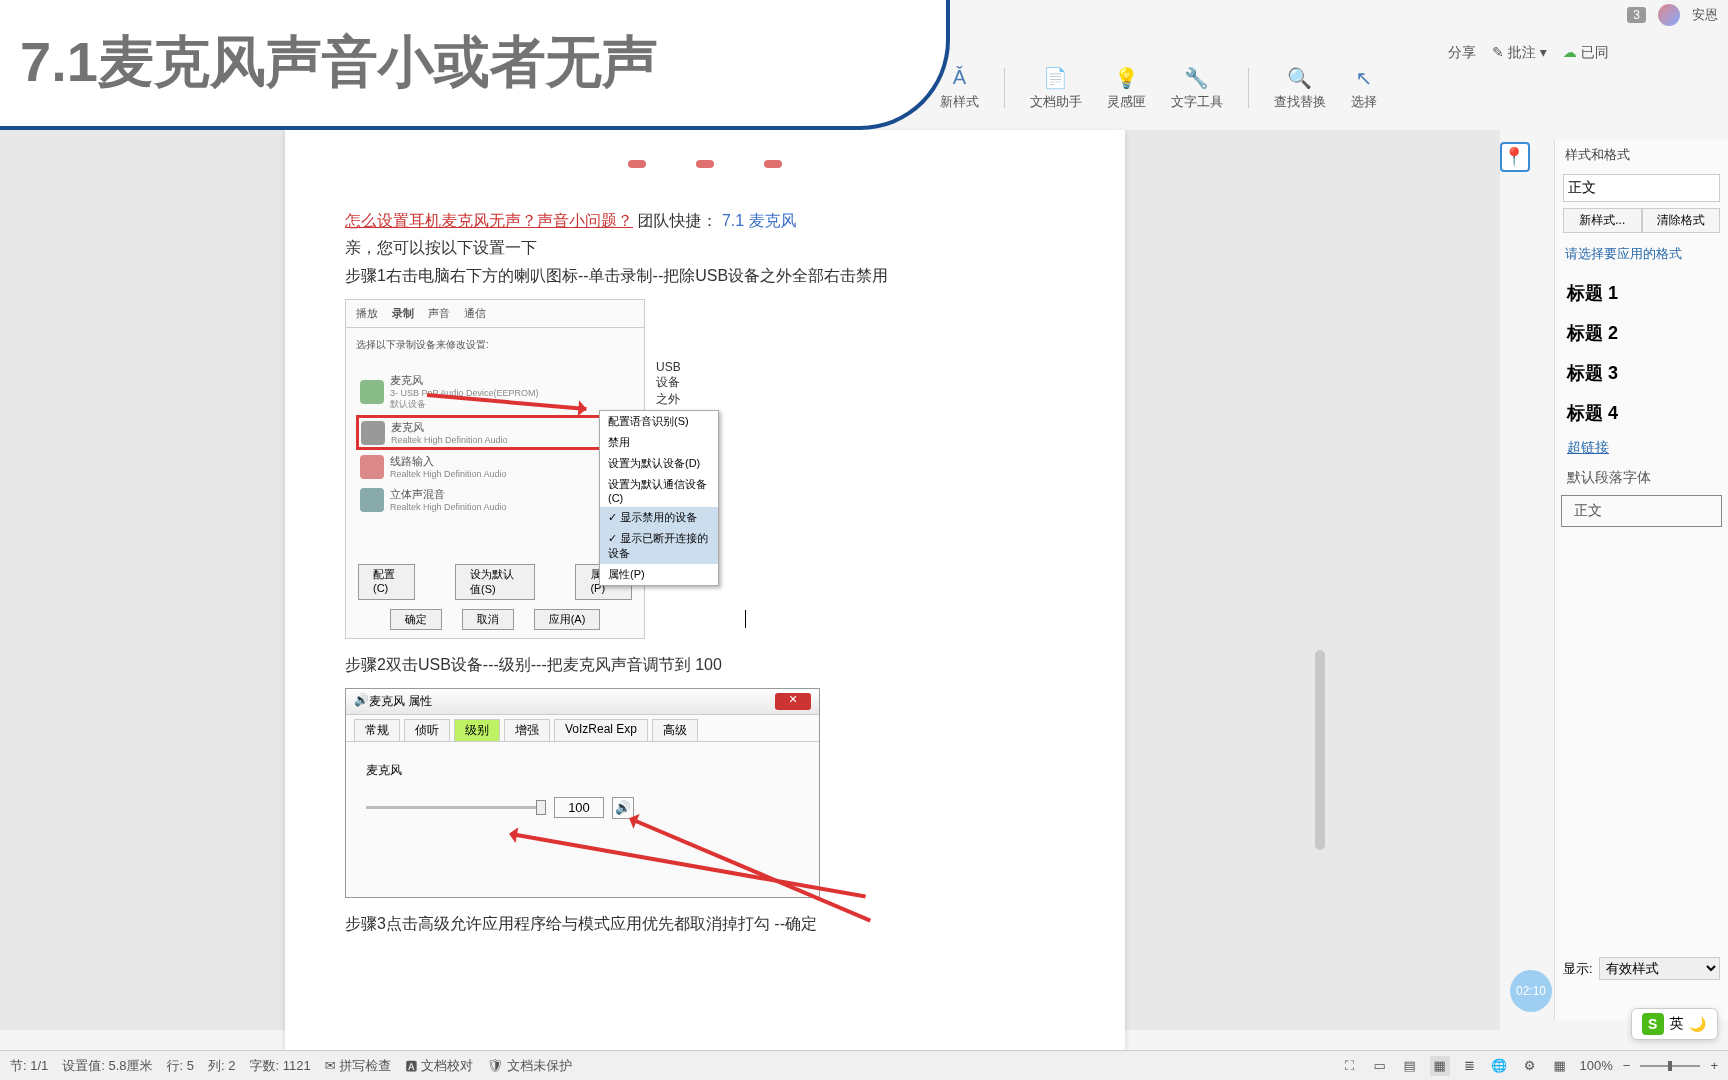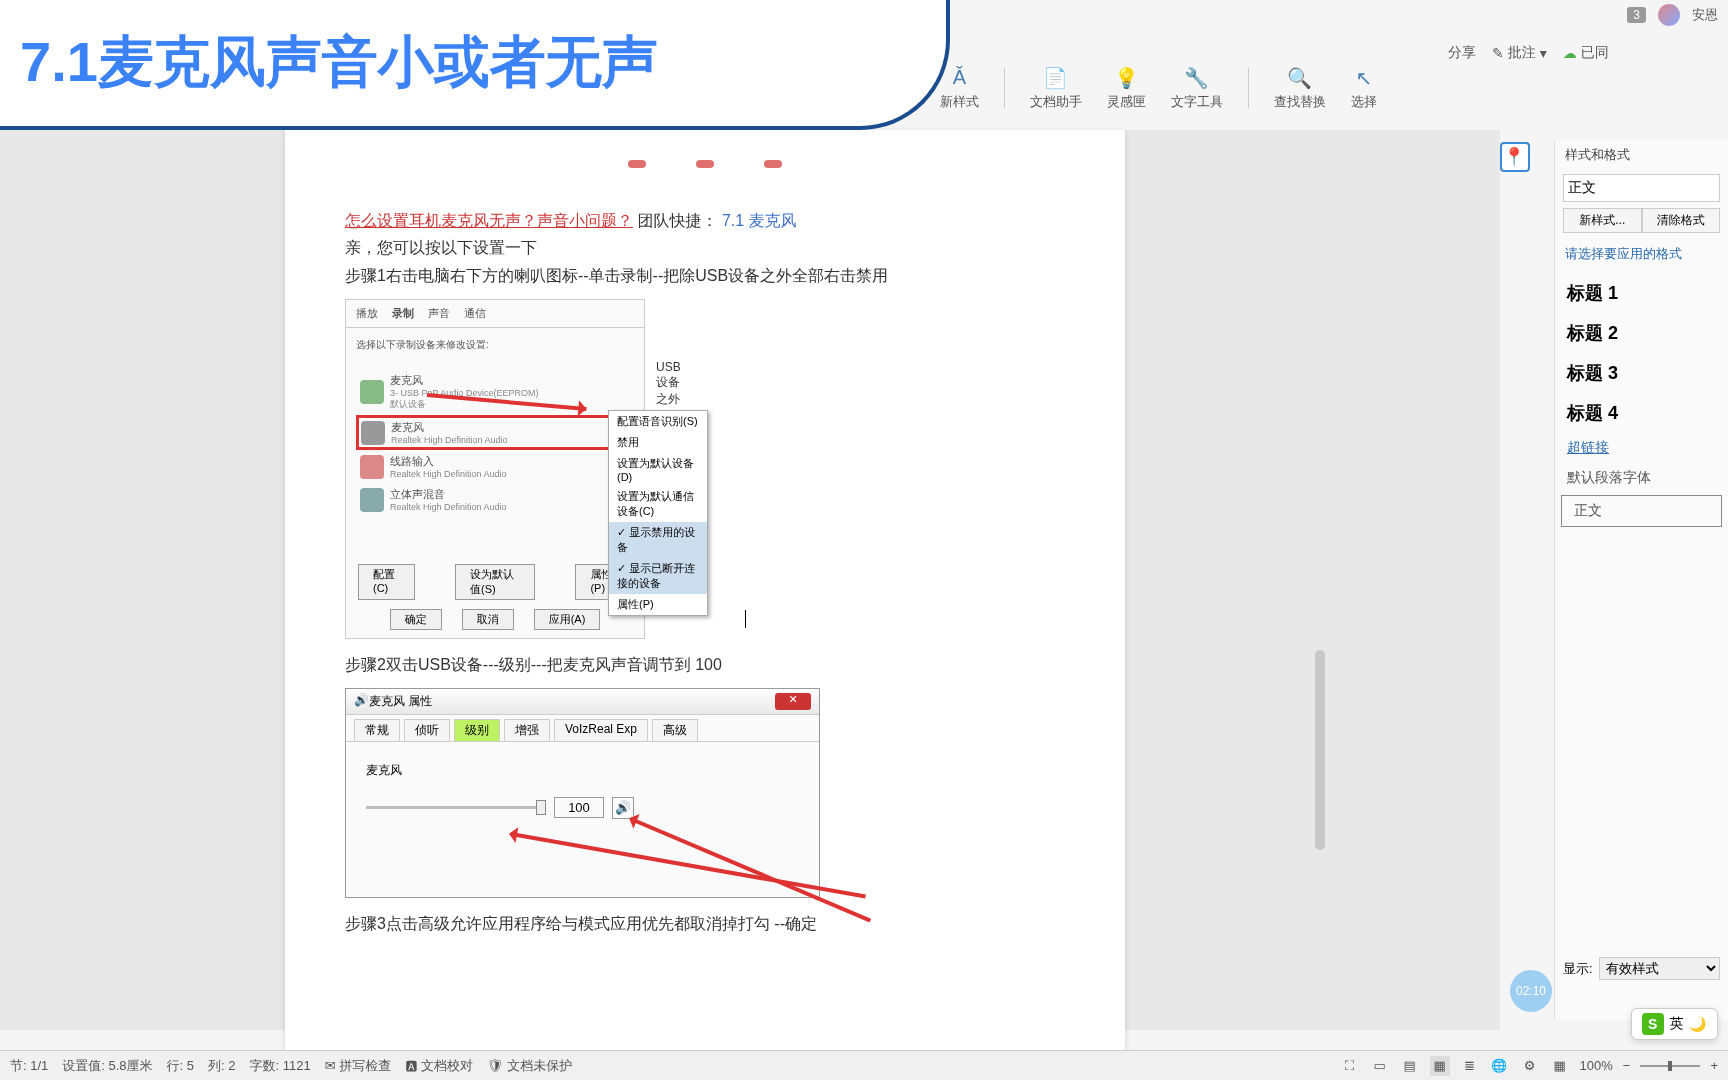--- a/index.html
+++ b/index.html
@@ -1,28 +1,28 @@
 <!DOCTYPE html>
 <html><head>
   <meta charset="utf-8">
   <style>
     * { margin: 0; padding: 0; box-sizing: border-box; font-family: "Microsoft YaHei", Arial, sans-serif; }
     body { background: #f5f5f5; width: 1728px; height: 1080px; overflow: hidden; position: relative; }
     
     
     .top-banner { position: absolute; top: 0; left: 0; width: 950px; height: 130px; background: #fff; border-bottom-right-radius: 90px; border: 4px solid #1a4d8f; border-top: none; border-left: none; z-index: 10; display: flex; align-items: center; padding-left: 20px; }
-    .banner-title { font-size: 56px; font-weight: bold; color: #3b82f6; }
+    .banner-title { font-size: 56px; font-weight: bold; color: #737373; }
     
     
     .app-titlebar { position: absolute; top: 0; right: 0; width: 500px; height: 30px; display: flex; align-items: center; justify-content: flex-end; gap: 12px; padding-right: 10px; font-size: 13px; color: #555; }
     .badge-count { background: #999; color: #fff; padding: 1px 6px; border-radius: 3px; font-size: 12px; }
     .avatar { width: 22px; height: 22px; border-radius: 50%; background: linear-gradient(135deg,#d88,#8af); }
     
     .app-toolbar2 { position: absolute; top: 38px; right: 0; width: 400px; height: 30px; display: flex; align-items: center; gap: 16px; font-size: 14px; color: #555; padding-left: 120px; }
-    .tb2-item { display: flex; align-items: center; gap: 4px; cursor: pointer; }
+    .tb2-item { display: flex; gap: 4px; cursor: pointer; }
     
     
     .ribbon { position: absolute; top: 60px; left: 940px; height: 55px; display: flex; align-items: center; gap: 25px; font-size: 13px; color: #555; }
     .ribbon-btn { display: flex; flex-direction: column; align-items: center; gap: 2px; cursor: pointer; }
     .ribbon-icon { width: 26px; height: 26px; display: flex; align-items: center; justify-content: center; font-size: 20px; color: #4a7db5; }
     
     
     .doc-area { position: absolute; top: 130px; left: 0; width: 1500px; height: 900px; background: #e8e8e8; }
     .page { position: absolute; top: 0; left: 285px; width: 840px; background: #fff; box-shadow: 0 2px 6px rgba(0,0,0,0.15); padding: 30px 60px; height: 920px; }
     
@@ -36,21 +36,21 @@
     .doc-line { font-size: 16px; color: #333; line-height: 1.8; }
     
     
     .screenshot-box { border: 1px solid #ccc; background: #fafafa; margin: 8px 0 12px; position: relative; }
     .sb1 { width: 300px; height: 340px; }
     .sb1-tabs { display: flex; border-bottom: 1px solid #ccc; font-size: 11px; padding: 6px 10px; gap: 14px; color: #555; }
     .sb1-body { padding: 10px; font-size: 11px; color: #555; }
     .sb1-device { display: flex; align-items: center; gap: 6px; padding: 4px; }
     .dev-icon { width: 24px; height: 24px; background: #8b8; border-radius: 4px; }
     .dev-sel { border: 3px solid #d33; padding: 2px; }
-    .sb1-menu { position: absolute; top: 110px; left: 262px; width: 100px; background: #fff; border: 1px solid #aaa; box-shadow: 2px 2px 4px rgba(0,0,0,0.3); font-size: 11px; z-index: 5; }
+    .sb1-menu { position: absolute; top: 110px; left: 253px; width: 120px; background: #fff; border: 1px solid #aaa; box-shadow: 2px 2px 4px rgba(0,0,0,0.3); font-size: 11px; z-index: 5; }
     .sb1-menu-item { padding: 3px 8px; }
     .sb1-menu-chk { background:#cde; }
     .arrow-red1 { position: absolute; top: 100px; left: 80px; width: 160px; height: 20px; border-top: 4px solid #d33; transform: rotate(5deg); }
     .arrow-red1:after { content:''; position:absolute; right:-8px; top:-10px; border: 8px solid transparent; border-left-color:#d33; }
     .sb1-btns { position:absolute; bottom:8px; left:0; right:0; display:flex; justify-content:center; gap:20px; }
     .sb1-btn { border:1px solid #999; background:#f0f0f0; padding:2px 14px; font-size:11px; }
     .usb-label { position:absolute; top:60px; left:310px; font-size:12px; color:#333; }
     
     .sb2 { width: 475px; height: 210px; border:1px solid #999; }
     .sb2-title { background: linear-gradient(#fff,#e8e8e8); padding:4px 8px; font-size:12px; border-bottom:1px solid #ccc; display:flex; }

